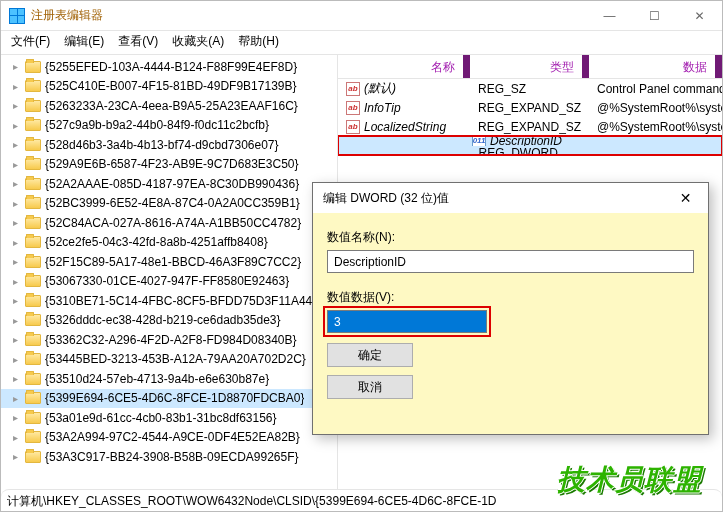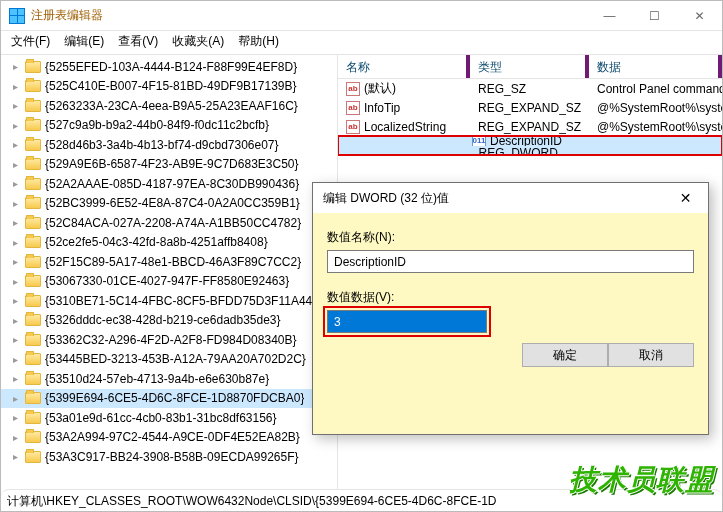--- a/index.html
+++ b/index.html
@@ -86,36 +86,37 @@
 .tree-label { overflow: hidden; text-overflow: clip; }
 
 .listview { flex: 1; overflow: hidden; }
 .lv-header {
   display: flex;
   height: 24px;
   border-bottom: 1px solid #e5e5e5;
 }
 .lv-col {
   padding: 4px 8px;
-  border-right: 4px solid #701a75;
-  color: #0c4a6e;
+  border-right: 7px solid #701a75;
+  color: #a21caf;
+  text-align: right;
 }
 .lv-col.name { width: 132px; }
 .lv-col.type { width: 119px; }
 .lv-col.data { flex: 1; }
 .lv-row {
   display: flex;
   align-items: center;
   height: 19px;
   white-space: nowrap;
 }
 .lv-row.selected { background: #cce8ff; }
 .lv-row.highlighted { outline: 2px solid #d00; outline-offset: -1px; flex-direction: column; }
 .lv-cell { padding: 0 8px; overflow: hidden; }
-.lv-cell.name { width: 132px; display: flex; align-items: center; gap: 4px; }
+.lv-cell.name { width: 132px; display: flex; align-items: center; gap: 4px; font-style: italic; }
 .lv-cell.type { width: 119px; }
 .lv-cell.data { flex: 1; }
 .val-icon {
   width: 14px; height: 14px;
   border: 1px solid #c77;
   background: #fff;
   font-size: 8px;
   display: flex;
   align-items: center;
   justify-content: center;
@@ -186,33 +187,35 @@
 .radio {
   width: 13px; height: 13px; border-radius: 50%;
   border: 1px solid #666; background: #fff;
   display: flex; align-items: center; justify-content: center;
 }
 .radio.checked::after {
   content: ''; width: 6px; height: 6px; border-radius: 50%; background: #333;
 }
 .dlg-buttons {
   display: flex;
-  justify-content: flex-end;
+  justify-content: flex-start;
+  gap: 8px;
   padding: 0 14px 14px;
+  flex-direction: column;
 }
 .btn {
   width: 86px; height: 24px;
   background: #e1e1e1;
   border: 1px solid #adadad;
   display: flex; align-items: center; justify-content: center;
 }
 
 .watermark {
   position: absolute;
-  right: 8px;
+  right: 20px;
   bottom: 12px;
   z-index: 50;
   text-align: right;
 }
 .wm-text {
   font-size: 28px;
   font-weight: bold;
   font-style: italic;
   color: #2db300;
   text-shadow: -1px 0 #fff, 1px 0 #fff, 0 -1px #fff, 0 1px #fff, 2px 2px 0 #1a7a00;
@@ -293,21 +296,21 @@
         <span class="tree-label">{52A2AAAE-085D-4187-97EA-8C30DB990436}</span>
       </div>
       <div class="tree-item">
         <span class="expander">▸</span>
         <span class="folder-icon"></span>
         <span class="tree-label">{52BC3999-6E52-4E8A-87C4-0A2A0CC359B1}</span>
       </div>
       <div class="tree-item">
         <span class="expander">▸</span>
         <span class="folder-icon"></span>
-        <span class="tree-label">{52C84ACA-027A-2208-A74A-A1BB50CC4782}</span>
+        <span class="tree-label">{52C84ACA-027A-8616-A74A-A1BB50CC4782}</span>
       </div>
       <div class="tree-item">
         <span class="expander">▸</span>
         <span class="folder-icon"></span>
         <span class="tree-label">{52ce2fe5-04c3-42fd-8a8b-4251affb8408}</span>
       </div>
       <div class="tree-item">
         <span class="expander">▸</span>
         <span class="folder-icon"></span>
         <span class="tree-label">{52F15C89-5A17-48e1-BBCD-46A3F89C7CC2}</span>

